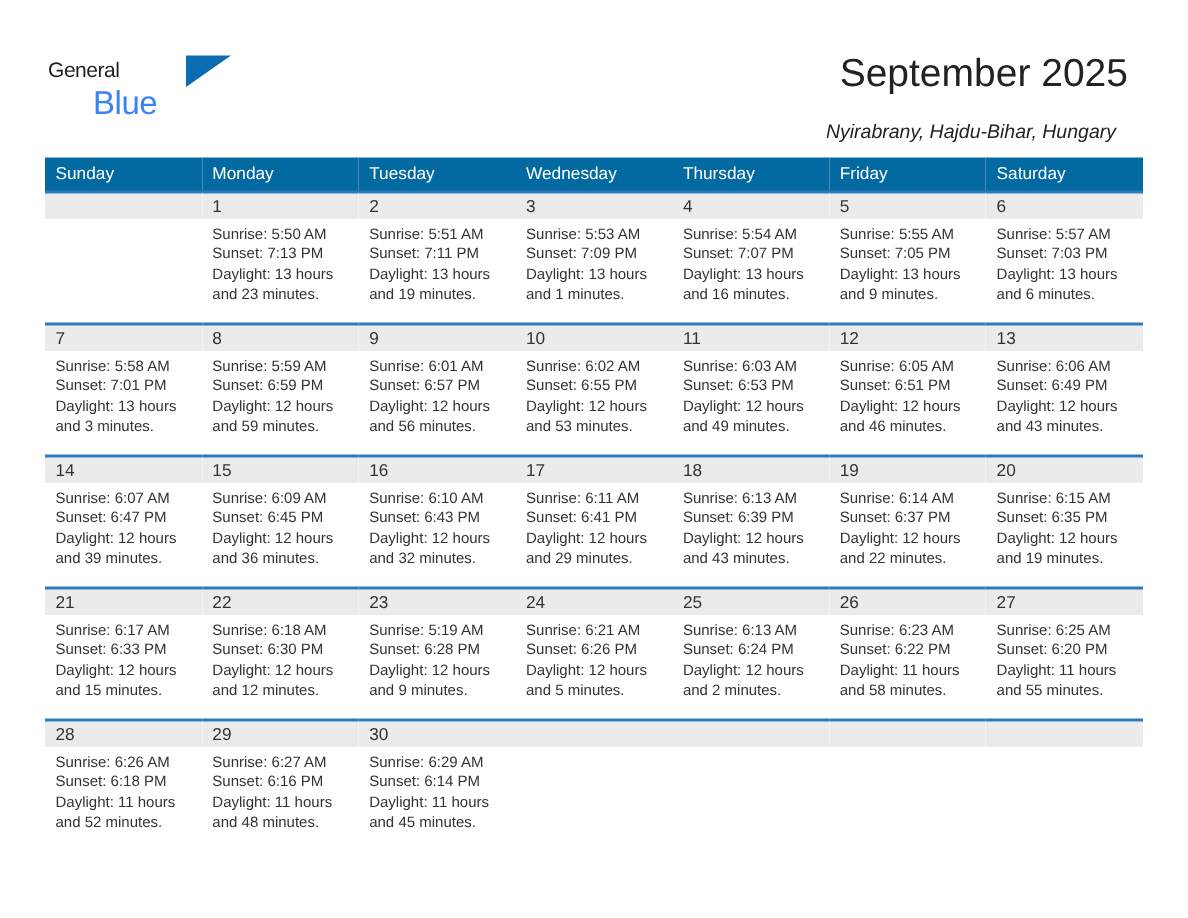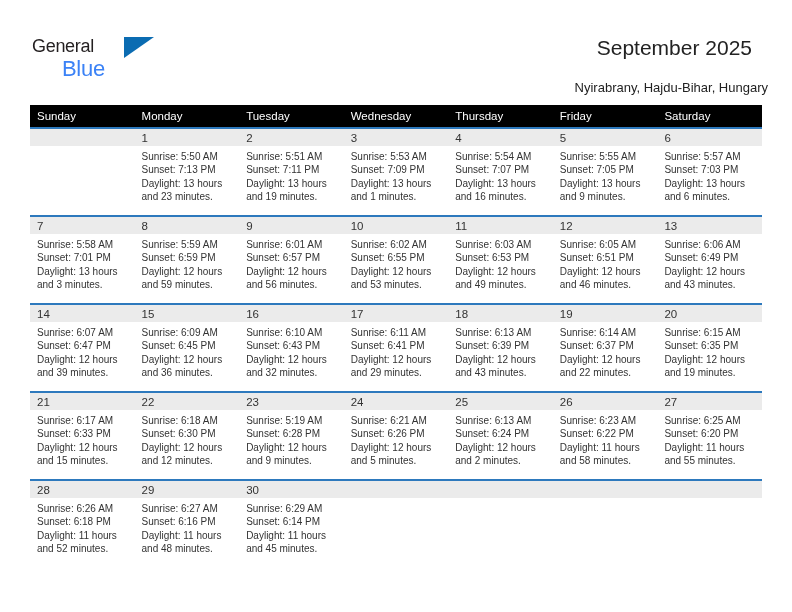--- a/index.html
+++ b/index.html
@@ -30,21 +30,21 @@
   .logo {
     position: absolute;
     left: 32px;
     top: 33px;
     width: 130px;
     height: 50px;
   }
   .logo-general {
     position: absolute;
     left: 0; top: 0;
-    font-size: 18px;
+    font-size: 14px;
     letter-spacing: -0.3px;
     color: #231f20;
     line-height: 26px;
     text-align: center;
   }
   .logo-tri {
     position: absolute;
     left: 92px;
     top: 4px;
     width: 0; height: 0;
@@ -57,47 +57,48 @@
     top: 23px;
     font-size: 22px;
     letter-spacing: -0.3px;
     color: #3b82f6;
     line-height: 26px;
   }
   .title {
     position: absolute;
     right: 40px;
     top: 33px;
-    font-size: 21px;
+    font-size: 26px;
     color: #222222;
     text-align: center;
     white-space: nowrap;
     line-height: 30px;
   }
   .subtitle {
     position: absolute;
-    right: 24px;
+    right: 48px;
     top: 80px;
     font-size: 13px;
     color: #222222;
     white-space: nowrap;
     line-height: 15px;
+    font-style: italic;
   }
 
   
   .calendar {
     position: absolute;
     left: 30px;
     top: 105px;
     width: 732px;
     border-collapse: collapse;
     table-layout: fixed;
   }
   .calendar th {
-    background: #000000;
+    background: #0369a1;
     color: #ffffff;
     font-size: 11.5px;
     font-weight: normal;
     text-align: left;
     padding: 5px 0 5px 7px;
     height: 22px;
     border: none;
   }
   .calendar td {
     vertical-align: top;

